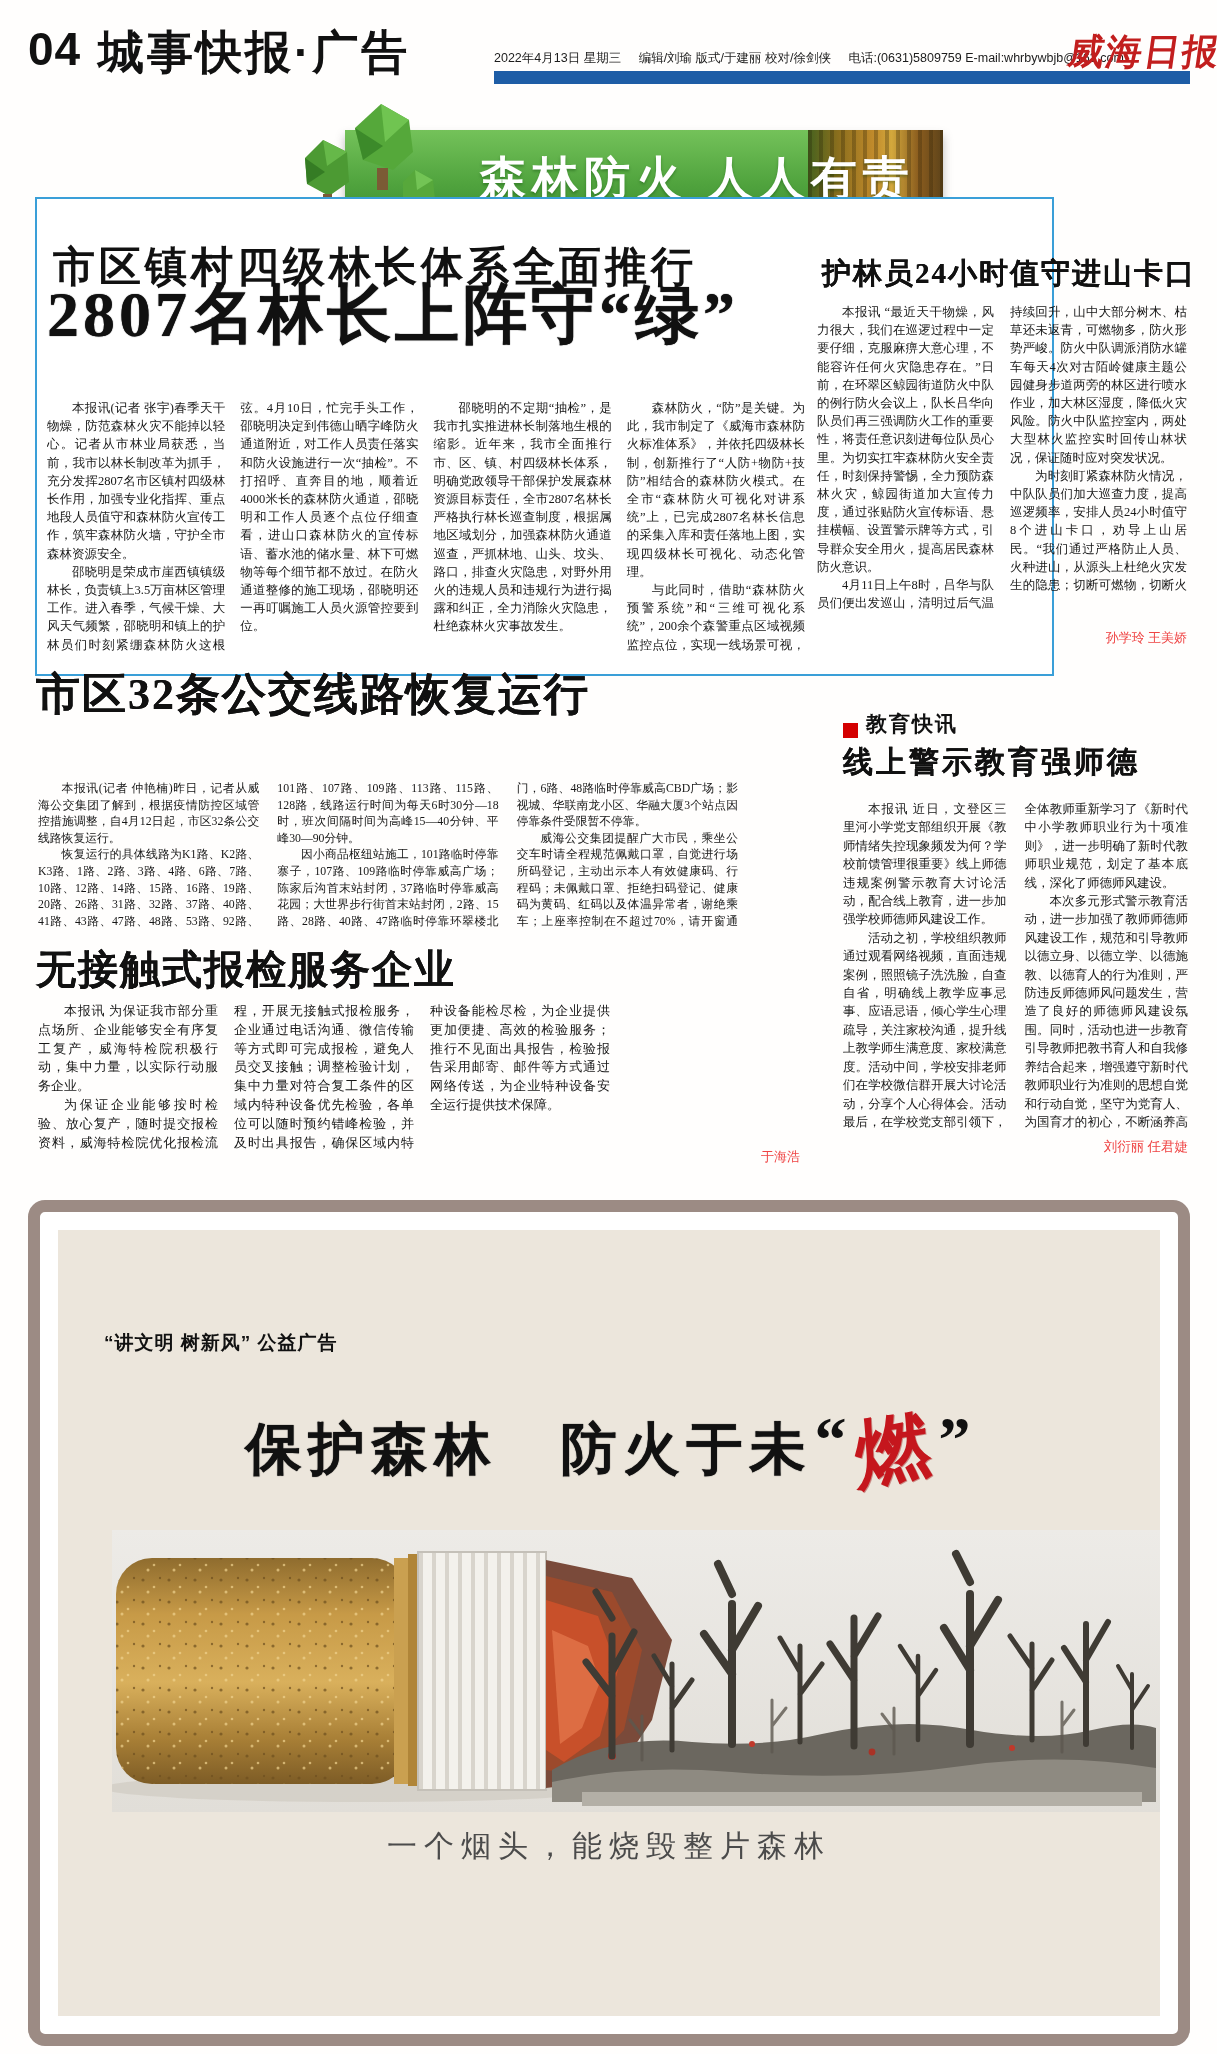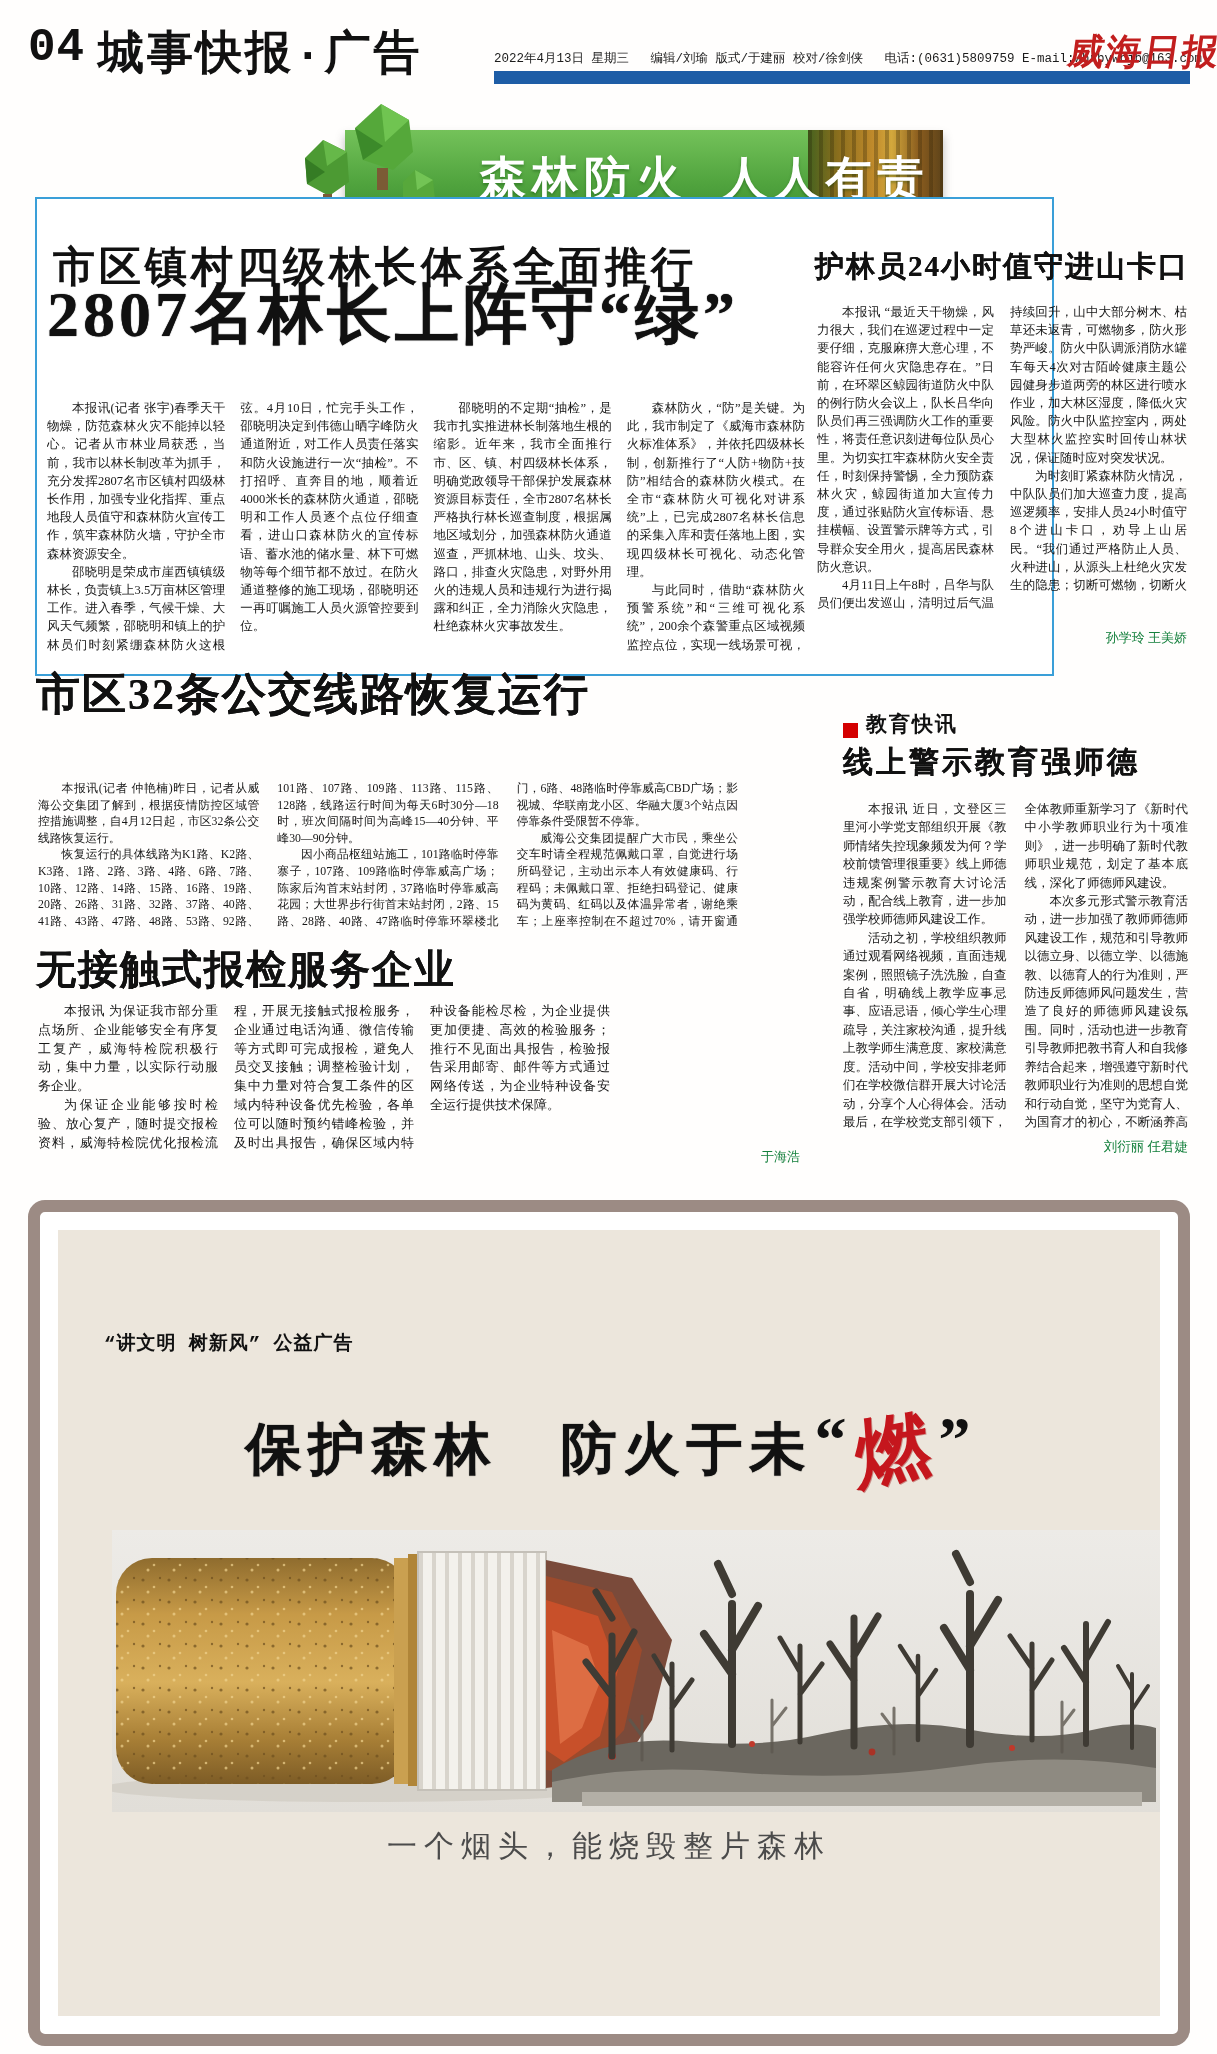--- a/index.html
+++ b/index.html
@@ -1,19 +1,19 @@
 <!DOCTYPE html>
 <html style="--header_bar: #1e5da6; --box_border: #3a9fd8; --masthead_red: #c21e1e; --banner_green: #4ea83c; --tag_red: #d40000; --slogan_red: #c5161d; --ad_frame: #9c8b84;"><head>
 <meta charset="utf-8">
 <style>
   html,body{margin:0;padding:0;background:#ffffff;}
   #page{position:relative;width:1217px;height:2054px;background:#fffefd;overflow:hidden;
         font-family:"Liberation Serif",serif;color:#111;}
   .abs{position:absolute;}
-  .sans{font-family:Liberation Mono, monospace;}
+  .sans{font-family:Liberation Sans, sans-serif;}
   .serif{font-family:"Liberation Serif",serif;}
   
   .pgnum{font-weight:bold;font-size:46px;letter-spacing:1px;}
   .sectitle{font-weight:bold;font-size:46px;letter-spacing:3px;}
   .dateline{font-size:12.5px;color:#1c1c1c;white-space:nowrap;}
   .dateline span{margin-right:14px;}
   .masthead{color:var(--masthead_red);font-weight:bold;font-size:36px;
             transform:skewX(-8deg);letter-spacing:2px;white-space:nowrap;}
   .bluebar{background:var(--header_bar);}
   
@@ -25,21 +25,21 @@
      repeating-linear-gradient(90deg,rgba(40,30,5,.28) 0 4px,rgba(255,255,255,0) 4px 11px),
      linear-gradient(90deg,#45621f,#8a6e1d 22%,#c08a2b 48%,#d3a83c 62%,#8a5c1e 82%,#5d431a);}
   
   .leadbox{border:2px solid var(--box_border);box-sizing:border-box;background:#fff;}
   .kicker{font-weight:bold;font-size:42px;letter-spacing:4px;white-space:nowrap;}
   .bighead{font-weight:bold;font-size:64px;letter-spacing:4px;white-space:nowrap;
            text-shadow:0 0 1px #000;}
   .subhead{font-weight:bold;text-shadow:0 0 .6px #000;white-space:nowrap;}
   .bodycols{column-fill:auto;overflow:hidden;text-align:justify;color:#171717;}
   .bodycols p{margin:0;text-indent:2em;}
-  .byline{text-align:right;font-size:13px;color:#15803d;}
+  .byline{text-align:right;font-size:13px;color:#ef4444;}
   .tagline{font-weight:bold;font-size:21px;letter-spacing:2px;display:flex;align-items:flex-end;gap:8px;}
   .tagsq{width:15px;height:15px;background:var(--tag_red);display:inline-block;}
   
   .ad-frame{border:12px solid var(--ad_frame);background:#fff;box-sizing:border-box;padding:18px;}
   .ad-inner{position:relative;width:100%;height:100%;background:#ece6dc;}
   .ad-label{font-weight:bold;font-size:19px;letter-spacing:1px;}
   .slogan{display:flex;justify-content:center;align-items:center;}
   .slogan-black{font-family:"Liberation Sans",sans-serif;font-weight:bold;font-size:56px;
                 letter-spacing:7px;text-shadow:0 0 1px #000;}
   .slogan-q{font-weight:bold;font-size:64px;line-height:1;margin:0 2px;transform:translateY(-10px);}
@@ -89,21 +89,21 @@
     <h1 class="abs bighead serif" style="left:10px;top:72px;margin:0;">2807名林长上阵守“绿”</h1>
     <div class="abs bodycols" style="left:10px;top:200px;width:758px;height:262px;
          column-count:4;column-gap:15px;font-size:12.5px;line-height:18.2px;">
       <p>本报讯(记者 张宇)春季天干物燥，防范森林火灾不能掉以轻心。记者从市林业局获悉，当前，我市以林长制改革为抓手，充分发挥2807名市区镇村四级林长作用，加强专业化指挥、重点地段人员值守和森林防火宣传工作，筑牢森林防火墙，守护全市森林资源安全。</p>
       <p>邵晓明是荣成市崖西镇镇级林长，负责镇上3.5万亩林区管理工作。进入春季，气候干燥、大风天气频繁，邵晓明和镇上的护林员们时刻紧绷森林防火这根弦。4月10日，忙完手头工作，邵晓明决定到伟德山晒字峰防火通道附近，对工作人员责任落实和防火设施进行一次“抽检”。不打招呼、直奔目的地，顺着近4000米长的森林防火通道，邵晓明和工作人员逐个点位仔细查看，进山口森林防火的宣传标语、蓄水池的储水量、林下可燃物等每个细节都不放过。在防火通道整修的施工现场，邵晓明还一再叮嘱施工人员火源管控要到位。</p>
       <p>邵晓明的不定期“抽检”，是我市扎实推进林长制落地生根的缩影。近年来，我市全面推行市、区、镇、村四级林长体系，明确党政领导干部保护发展森林资源目标责任，全市2807名林长严格执行林长巡查制度，根据属地区域划分，加强森林防火通道巡查，严抓林地、山头、坟头、路口，排查火灾隐患，对野外用火的违规人员和违规行为进行揭露和纠正，全力消除火灾隐患，杜绝森林火灾事故发生。</p>
       <p>森林防火，“防”是关键。为此，我市制定了《威海市森林防火标准体系》，并依托四级林长制，创新推行了“人防+物防+技防”相结合的森林防火模式。在全市“森林防火可视化对讲系统”上，已完成2807名林长信息的采集入库和责任落地上图，实现四级林长可视化、动态化管理。</p>
       <p>与此同时，借助“森林防火预警系统”和“三维可视化系统”，200余个森警重点区域视频监控点位，实现一线场景可视，为森防救援提供直观可观的数据支撑。“去年，我市新建防火通道282公里，水源地133处，有效保障全市森林防火安全稳定。”市林业局有关负责人介绍。</p>
     </div>
 
-    <h2 class="abs subhead serif" style="left:778px;top:48px;width:372px;margin:0;
+    <h2 class="abs subhead serif" style="left:778px;top:48px;width:372px;margin:7px;
         font-size:29px;text-align:center;letter-spacing:2px;">护林员24小时值守进山卡口</h2>
     <div class="abs bodycols" style="left:780px;top:104px;width:370px;height:324px;
          column-count:2;column-gap:16px;font-size:12.5px;line-height:18.2px;">
       <p>本报讯 “最近天干物燥，风力很大，我们在巡逻过程中一定要仔细，克服麻痹大意心理，不能容许任何火灾隐患存在。”日前，在环翠区鲸园街道防火中队的例行防火会议上，队长吕华向队员们再三强调防火工作的重要性，将责任意识刻进每位队员心里。为切实扛牢森林防火安全责任，时刻保持警惕，全力预防森林火灾，鲸园街道加大宣传力度，通过张贴防火宣传标语、悬挂横幅、设置警示牌等方式，引导群众安全用火，提高居民森林防火意识。</p>
       <p>4月11日上午8时，吕华与队员们便出发巡山，清明过后气温持续回升，山中大部分树木、枯草还未返青，可燃物多，防火形势严峻。防火中队调派消防水罐车每天4次对古陌岭健康主题公园健身步道两旁的林区进行喷水作业，加大林区湿度，降低火灾风险。防火中队监控室内，两处大型林火监控实时回传山林状况，保证随时应对突发状况。</p>
       <p>为时刻盯紧森林防火情况，中队队员们加大巡查力度，提高巡逻频率，安排人员24小时值守8个进山卡口，劝导上山居民。“我们通过严格防止人员、火种进山，从源头上杜绝火灾发生的隐患；切断可燃物，切断火灾发生的空间隐患，切实保障森林安全。”吕华说。</p>
     </div>
     <div class="abs byline serif" style="left:960px;top:430px;width:190px;">孙学玲 王美娇</div>
   </section>
 

